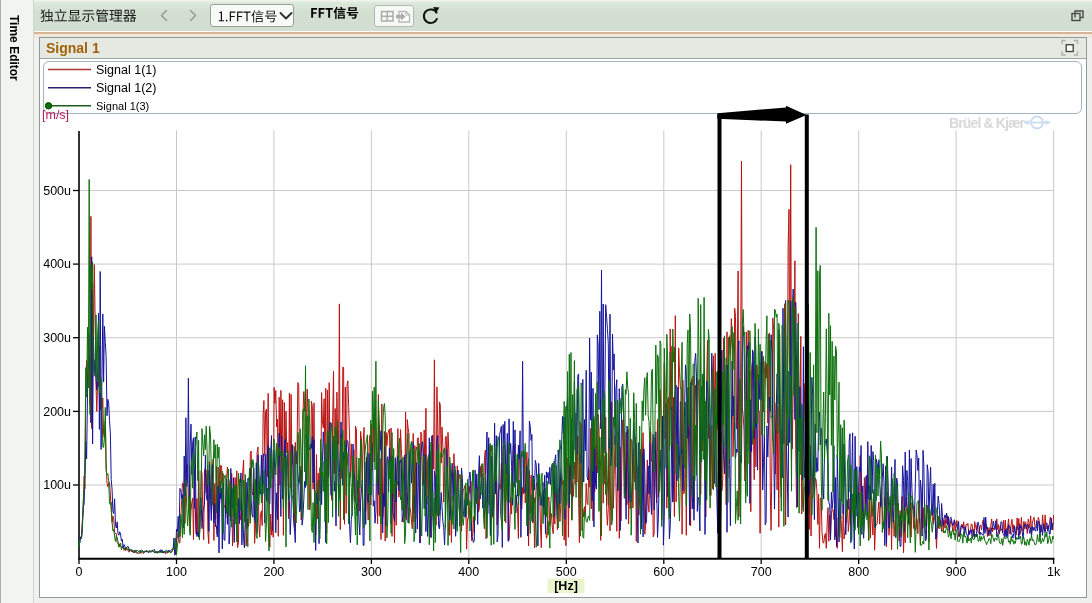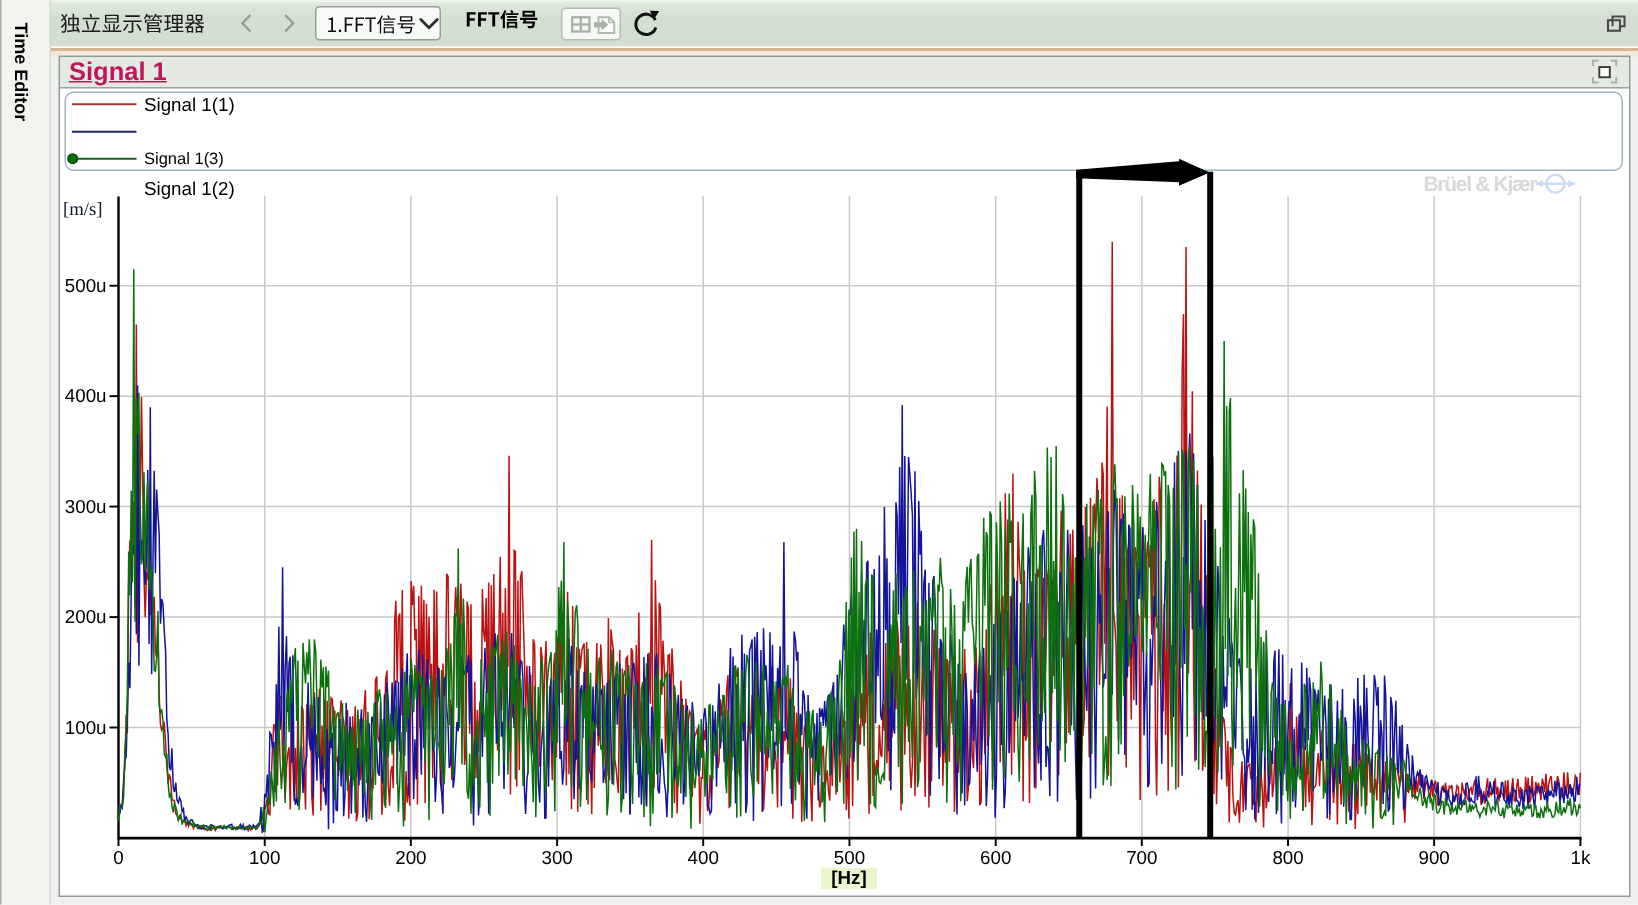--- a/index.html
+++ b/index.html
@@ -14,28 +14,28 @@
 
 <div class="abs" style="left:210px;top:4px;width:84px;height:23px;background:#f8faf7;border:1.3px solid #97a097;border-radius:3px;box-sizing:border-box;"></div>
 
 <div class="abs" style="left:374px;top:4.5px;width:40px;height:22px;background:#f5f8f4;border:1.3px solid #b5b9b3;border-radius:3px;box-sizing:border-box;"></div>
 
 <div class="abs" style="left:34px;top:31px;width:1058px;height:5.5px;background:#f1e9dd;border-top:1px solid #fdfdf9;"></div>
 <div class="abs" style="left:34px;top:32px;width:1058px;height:1.6px;background:#d8b394;"></div>
 
 <div class="abs" style="left:39px;top:36.5px;width:1048px;height:561px;background:#fff;border:1px solid #8d9a9a;box-sizing:border-box;"></div>
 <div class="abs" style="left:40px;top:37.5px;width:1046px;height:20.5px;background:#e6e9e2;border-bottom:1px solid #9aa4a4;"></div>
-<div class="abs" style="left:46px;top:37.5px;height:20.5px;line-height:20.5px;font-size:17px;font-weight:bold;color:#be185d;text-decoration:underline;">Signal 1</div>
+<div class="abs" style="left:46px;top:37.5px;height:20.5px;line-height:20.5px;font-size:14px;font-weight:bold;color:#a16207;">Signal 1</div>
 
 <div class="abs" style="left:42.5px;top:61px;width:1039px;height:52.5px;background:#fff;border:1px solid #a0b4c2;border-radius:6px;box-sizing:border-box;"></div>
 <div class="abs" style="left:96px;top:62px;height:17px;line-height:17px;font-size:12.5px;color:#000;">Signal 1(1)</div>
-<div class="abs" style="left:96px;top:80px;height:17px;line-height:17px;font-size:12.5px;color:#000;margin-top:38px;">Signal 1(2)</div>
+<div class="abs" style="left:96px;top:80px;height:17px;line-height:17px;font-size:12.5px;color:#000;">Signal 1(2)</div>
 <div class="abs" style="left:96px;top:98px;height:17px;line-height:17px;font-size:11px;color:#000;">Signal 1(3)</div>
 
-<div class="abs" style="left:42px;top:132px;font-size:12.5px;color:#0f172a;font-family:Liberation Serif, serif;">[m/s]</div>
+<div class="abs" style="left:42px;top:108px;font-size:12.5px;color:#be185d;">[m/s]</div>
 
 <svg class="abs" style="left:0;top:0;" width="1092" height="603" viewBox="0 0 1092 603">
 
 <text x="949" y="127.5" font-size="14" font-weight="bold" fill="#d8d8d8" font-family="Liberation Sans" textLength="76">Brüel &amp; Kjær</text>
 <g stroke="#ccdcf0" fill="none">
 <circle cx="1037" cy="122.5" r="6" stroke-width="1.8"></circle>
 <line x1="1024" y1="122.5" x2="1050" y2="122.5" stroke-width="1.8"></line>
 </g>
 <path d="M1024 122.5 l4.5 -2.5 v5 z M1050 122.5 l-4.5 -2.5 v5 z" fill="#ccdcf0"></path>
 <path d="M48.4 9.2H49.4V20.6H48.4ZM44.7 20.4Q45.6 20.3 46.8 20.2Q48.1 20.1 49.5 19.9Q50.9 19.8 52.3 19.6L52.3 20.6Q51.0 20.8 49.6 20.9Q48.3 21.1 47.1 21.2Q45.8 21.4 44.8 21.5ZM50.6 17.9 51.6 17.6Q51.9 18.2 52.2 18.9Q52.6 19.6 52.9 20.3Q53.1 21.0 53.3 21.5L52.3 21.8Q52.1 21.3 51.9 20.7Q51.6 20.0 51.3 19.2Q50.9 18.5 50.6 17.9ZM46.4 12.8V16.1H51.4V12.8ZM45.4 11.9H52.5V17.0H45.4ZM40.7 10.0 41.5 9.4Q42.4 10.2 43.0 11.1Q43.6 12.0 43.9 12.9Q44.2 13.8 44.3 14.8Q44.4 15.7 44.4 16.7Q44.4 17.7 44.3 18.6Q44.2 19.5 44.1 20.3Q43.9 21.0 43.6 21.3Q43.5 21.5 43.3 21.6Q43.1 21.8 42.9 21.8Q42.5 21.9 42.1 21.9Q41.7 21.9 41.2 21.9Q41.2 21.6 41.1 21.3Q41.1 21.1 40.9 20.9Q41.4 20.9 41.8 20.9Q42.2 20.9 42.4 20.9Q42.7 20.8 42.9 20.6Q43.1 20.4 43.2 19.8Q43.3 19.2 43.3 18.4Q43.4 17.6 43.4 16.7Q43.4 15.7 43.3 14.9Q43.2 14.0 42.9 13.1Q42.6 12.3 42.1 11.5Q41.6 10.7 40.7 10.0ZM43.4 14.4 44.2 14.9Q43.9 15.5 43.4 16.2Q42.9 17.0 42.3 17.6Q41.7 18.2 41.2 18.6Q41.0 18.5 40.9 18.2Q40.7 18.0 40.5 17.9Q41.0 17.5 41.6 16.9Q42.2 16.4 42.6 15.7Q43.1 15.0 43.4 14.4ZM44.1 9.4 45.0 9.9Q44.3 11.1 43.3 12.2Q42.3 13.3 41.2 14.1Q41.2 14.0 41.0 13.9Q40.9 13.8 40.8 13.7Q40.6 13.6 40.5 13.5Q41.2 13.0 41.9 12.3Q42.6 11.6 43.2 10.9Q43.7 10.1 44.1 9.4Z M55.1 11.8H66.3V12.8H55.1ZM54.5 20.3H66.9V21.3H54.5ZM57.1 13.8 58.1 13.6Q58.4 14.5 58.6 15.6Q58.9 16.6 59.1 17.6Q59.3 18.6 59.5 19.4L58.4 19.7Q58.3 18.9 58.1 17.9Q57.8 16.9 57.6 15.8Q57.3 14.8 57.1 13.8ZM63.3 13.6 64.5 13.8Q64.3 14.7 64.0 15.6Q63.7 16.5 63.4 17.5Q63.1 18.4 62.8 19.2Q62.5 20.1 62.2 20.7L61.2 20.5Q61.5 19.8 61.8 19.0Q62.1 18.1 62.4 17.2Q62.7 16.2 62.9 15.3Q63.2 14.4 63.3 13.6ZM59.7 9.4 60.7 9.1Q60.9 9.7 61.1 10.3Q61.3 10.9 61.4 11.3L60.4 11.7Q60.3 11.2 60.1 10.6Q59.9 9.9 59.7 9.4Z M71.0 12.9V14.4H78.0V12.9ZM71.0 10.7V12.1H78.0V10.7ZM70.0 9.9H79.1V15.2H70.0ZM68.2 20.3H80.9V21.3H68.2ZM72.5 15.8H73.4V20.8H72.5ZM75.5 15.8H76.5V20.8H75.5ZM78.9 16.3 79.8 16.7Q79.4 17.4 78.8 18.1Q78.3 18.9 77.8 19.5L77.0 19.1Q77.3 18.7 77.7 18.2Q78.0 17.7 78.4 17.2Q78.7 16.7 78.9 16.3ZM69.3 16.7 70.1 16.3Q70.4 16.8 70.7 17.3Q71.0 17.8 71.3 18.3Q71.6 18.7 71.7 19.1L70.9 19.5Q70.7 19.1 70.4 18.7Q70.2 18.2 69.9 17.7Q69.6 17.1 69.3 16.7Z M87.8 14.1H88.9V20.6Q88.9 21.1 88.7 21.3Q88.6 21.6 88.2 21.7Q87.9 21.8 87.2 21.9Q86.6 21.9 85.7 21.9Q85.7 21.7 85.6 21.3Q85.4 21.0 85.3 20.8Q85.8 20.8 86.2 20.8Q86.7 20.8 87.0 20.8Q87.3 20.8 87.4 20.8Q87.6 20.8 87.7 20.8Q87.8 20.7 87.8 20.5ZM84.6 16.0 85.7 16.2Q85.4 17.1 84.9 17.9Q84.4 18.7 83.9 19.4Q83.4 20.1 82.8 20.7Q82.7 20.6 82.6 20.4Q82.4 20.3 82.2 20.2Q82.0 20.1 81.9 20.0Q82.7 19.3 83.5 18.2Q84.2 17.1 84.6 16.0ZM90.8 16.4 91.8 16.0Q92.3 16.6 92.8 17.4Q93.3 18.1 93.7 18.9Q94.1 19.6 94.3 20.2L93.2 20.7Q93.1 20.1 92.7 19.3Q92.3 18.6 91.8 17.8Q91.3 17.0 90.8 16.4ZM83.5 10.2H93.2V11.3H83.5ZM82.2 13.6H94.4V14.6H82.2Z M98.9 20.6H106.2V21.4H98.9ZM96.6 13.1H107.8V15.4H106.8V13.9H97.6V15.4H96.6ZM98.8 14.8H106.1V17.5H98.8V16.7H105.1V15.6H98.8ZM98.9 18.5H106.9V21.9H105.8V19.3H98.9ZM98.1 14.8H99.2V21.9H98.1ZM101.3 12.2 102.2 12.0Q102.4 12.3 102.6 12.7Q102.8 13.0 102.8 13.3L101.9 13.5Q101.8 13.3 101.6 12.9Q101.5 12.5 101.3 12.2ZM97.5 10.3H101.9V11.1H97.5ZM103.2 10.3H108.2V11.1H103.2ZM97.5 9.2 98.5 9.3Q98.2 10.3 97.7 11.2Q97.2 12.2 96.7 12.8Q96.6 12.7 96.4 12.6Q96.3 12.5 96.1 12.4Q95.9 12.4 95.8 12.3Q96.4 11.7 96.8 10.9Q97.2 10.0 97.5 9.2ZM103.3 9.2 104.3 9.4Q104.1 10.2 103.7 11.0Q103.3 11.8 102.8 12.3Q102.8 12.2 102.6 12.1Q102.5 12.1 102.3 12.0Q102.1 11.9 102.0 11.8Q102.5 11.3 102.8 10.6Q103.2 9.9 103.3 9.2ZM98.6 10.9 99.5 10.6Q99.7 11.0 100.0 11.5Q100.3 12.0 100.4 12.3L99.5 12.6Q99.4 12.3 99.1 11.8Q98.9 11.3 98.6 10.9ZM104.5 11.0 105.3 10.6Q105.7 11.0 106.0 11.5Q106.3 12.0 106.5 12.3L105.6 12.7Q105.5 12.3 105.2 11.9Q104.8 11.4 104.5 11.0Z M115.6 13.4V15.1H120.7V13.4ZM115.6 10.7V12.5H120.7V10.7ZM114.6 9.8H121.7V16.0H114.6ZM114.4 17.7H121.9V18.6H114.4ZM113.4 20.5H122.3V21.4H113.4ZM109.6 10.1H113.9V11.1H109.6ZM109.8 14.1H113.7V15.1H109.8ZM109.5 19.4Q110.0 19.3 110.8 19.0Q111.5 18.8 112.3 18.6Q113.1 18.3 113.9 18.0L114.0 19.0Q112.9 19.4 111.8 19.8Q110.7 20.2 109.7 20.5ZM111.3 10.5H112.3V19.1L111.3 19.3ZM117.7 10.3H118.6V15.6H118.7V20.9H117.6V15.6H117.7Z M125.5 10.7V12.7H127.8V10.7ZM124.6 9.8H128.8V13.6H124.6ZM131.4 10.7V12.7H133.9V10.7ZM130.4 9.8H134.9V13.6H130.4ZM123.5 15.0H135.9V15.9H123.5ZM125.0 20.6H128.4V21.5H125.0ZM130.9 20.6H134.4V21.5H130.9ZM131.4 15.2Q131.9 15.8 132.7 16.4Q133.4 16.9 134.4 17.3Q135.3 17.7 136.2 17.9Q136.1 18.0 136.0 18.2Q135.8 18.3 135.7 18.5Q135.6 18.6 135.5 18.8Q134.6 18.5 133.6 18.0Q132.7 17.5 131.9 16.9Q131.1 16.3 130.5 15.6ZM124.6 17.6H128.8V21.8H127.8V18.6H125.5V21.9H124.6ZM130.5 17.6H134.9V21.8H133.9V18.6H131.4V21.9H130.5ZM128.8 13.5 129.9 13.7Q129.4 14.7 128.5 15.6Q127.7 16.6 126.5 17.4Q125.4 18.2 123.8 18.9Q123.7 18.7 123.6 18.6Q123.5 18.4 123.4 18.3Q123.3 18.2 123.2 18.1Q124.7 17.5 125.8 16.8Q126.9 16.0 127.7 15.2Q128.4 14.3 128.8 13.5ZM131.3 14.1 131.8 13.6Q132.3 13.7 132.9 14.0Q133.5 14.3 133.8 14.6L133.3 15.2Q133.0 14.9 132.4 14.6Q131.8 14.3 131.3 14.1Z" fill="#1c1c1c"></path>

